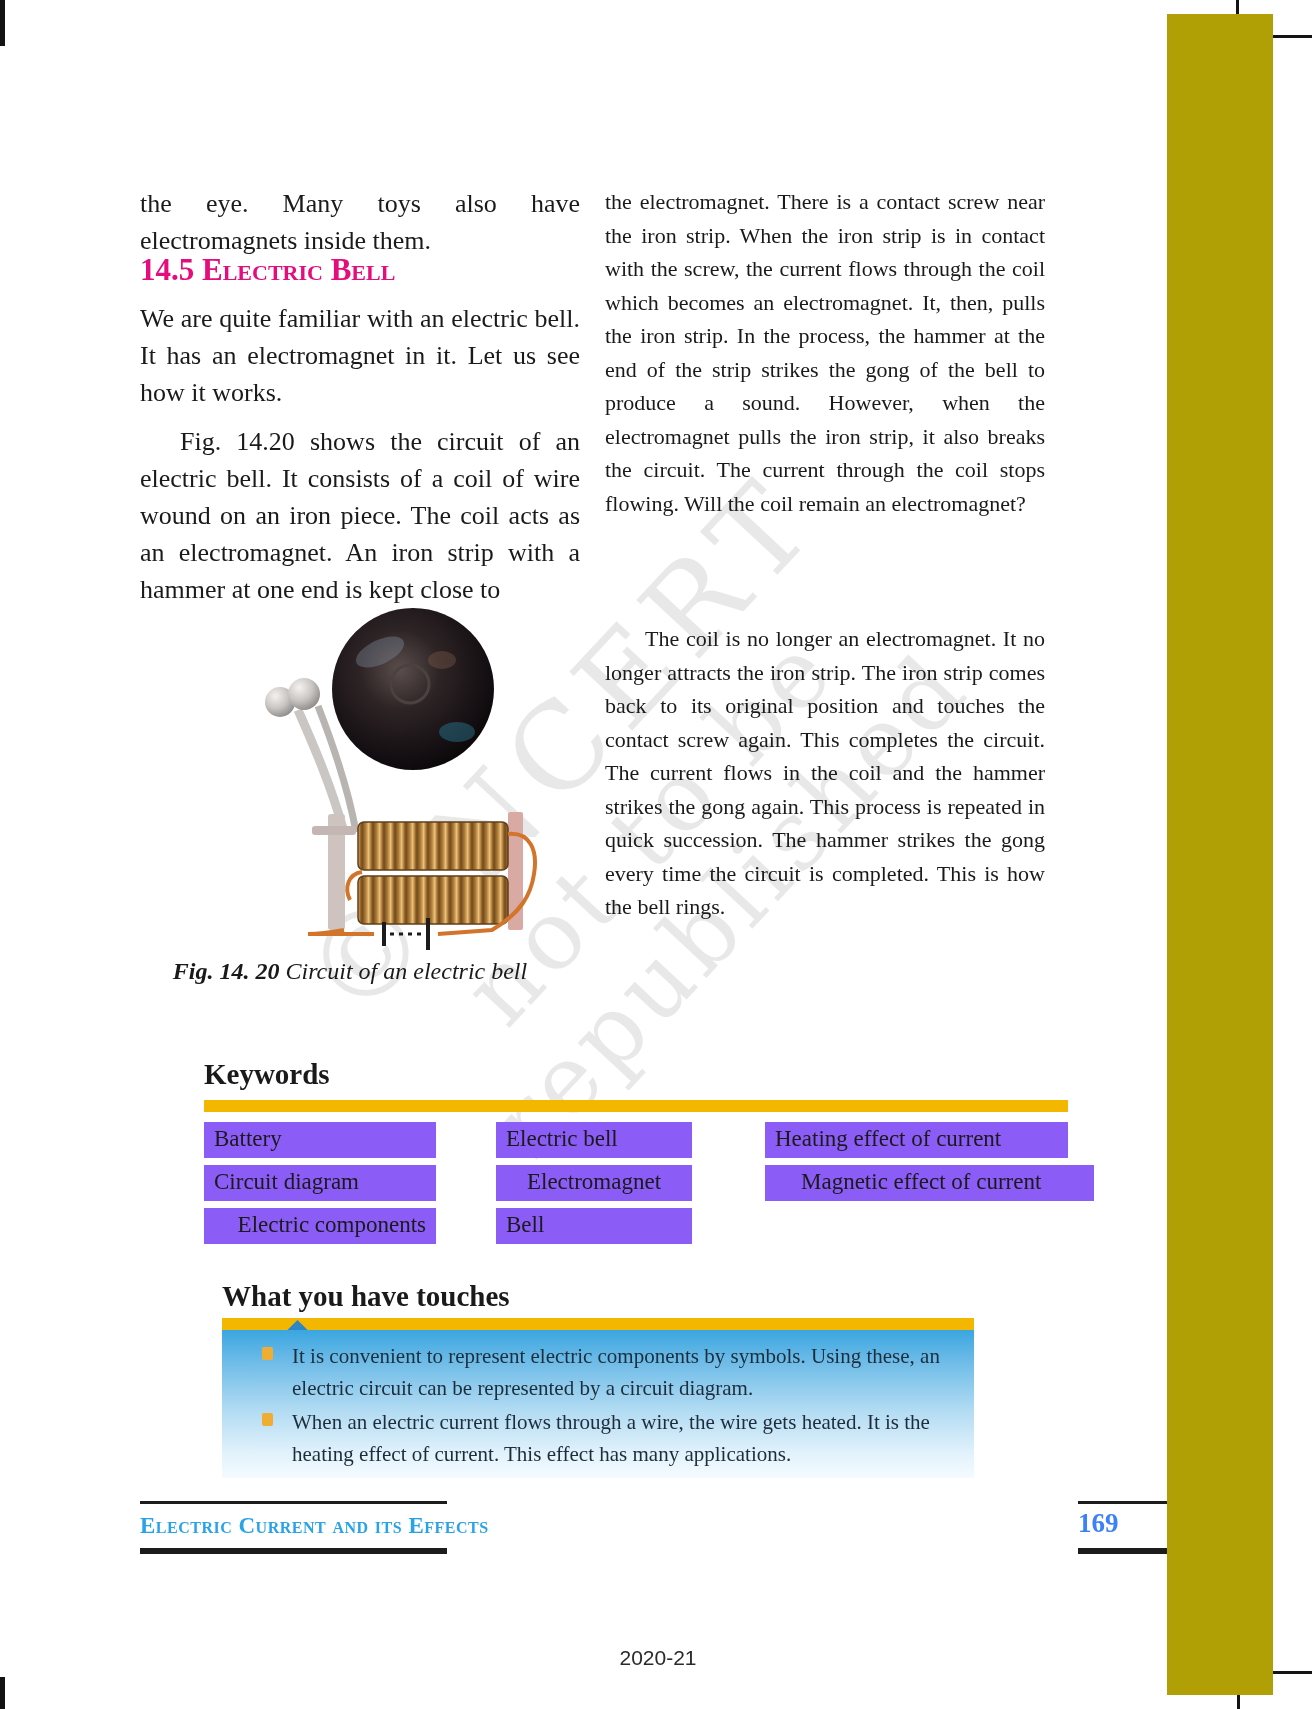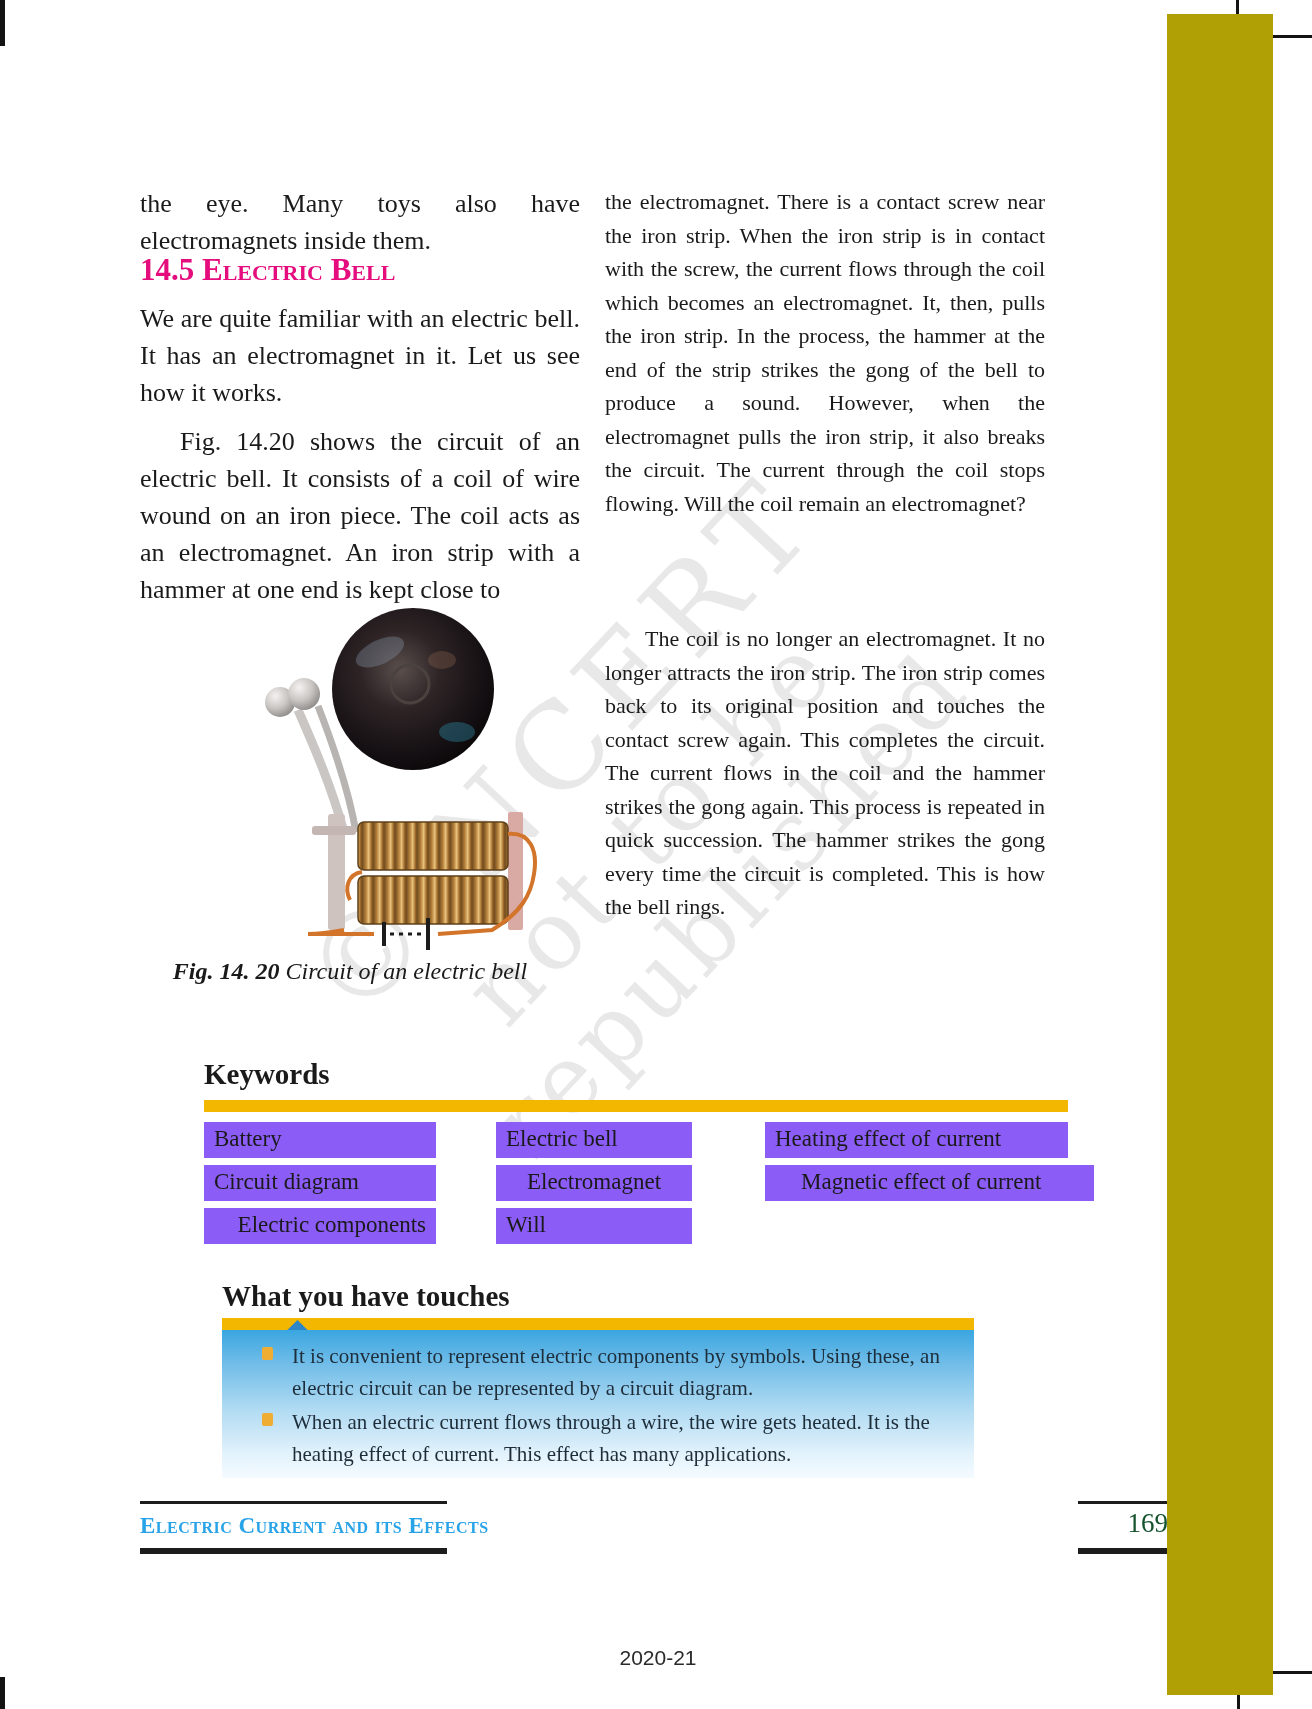--- a/index.html
+++ b/index.html
@@ -49,21 +49,21 @@
   .diamond{left:290px;top:1323px;width:15px;height:15px;background:#2e86c6;transform:rotate(45deg);}
   .bullet-row{position:absolute;left:40px;width:700px;}
   .bullet-sq{position:absolute;left:0;top:7px;width:11px;height:13px;background:#f0ad33;border-radius:2px;}
   .bullet-text{margin-left:30px;font-size:21px;line-height:32px;color:#1e2d3a;text-align:left;}
 
   
   .rule-thin{background:#1c1c1c;height:3px;}
   .rule-thick{background:#1c1c1c;height:6px;}
   .footer-title{left:140px;top:1513px;font-size:23px;font-weight:bold;color:#29a3e8;
                 font-variant:small-caps;letter-spacing:.5px;}
-  .page-number{left:1078px;top:1508px;width:90px;text-align:right;font-size:27px;font-weight:normal;color:#14532d;}
+  .page-number{left:1078px;top:1508px;width:90px;text-align:left;font-size:27px;font-weight:bold;color:#3b82f6;}
   .year{left:528px;top:1646px;width:260px;text-align:center;font-size:21px;
         font-family:"Liberation Sans",sans-serif;color:#2a2a2a;}
 </style>
 </head>
 <body>
 
 <div class="page">
 
   <div class="abs mark" style="left:0;top:0;width:5px;height:46px;"></div>
   <div class="abs mark" style="left:0;top:1677px;width:5px;height:32px;"></div>
@@ -151,21 +151,21 @@
   <div class="abs gold-bar z2" style="left:204px;top:1100px;width:864px;"></div>
   <div class="abs z2" style="left:204px;top:1122px;width:864px;height:130px;">
     <div class="kw-col" style="left:0;">
       <div class="kw-box" style="width:212px;">Battery</div>
       <div class="kw-box" style="width:212px;">Circuit diagram</div>
       <div class="kw-box" style="width:212px;text-align:right;">Electric components</div>
     </div>
     <div class="kw-col" style="left:292px;">
       <div class="kw-box" style="width:176px;">Electric bell</div>
       <div class="kw-box" style="width:176px;text-align:center;">Electromagnet</div>
-      <div class="kw-box" style="width:176px;">Will</div>
+      <div class="kw-box" style="width:176px;">Bell</div>
     </div>
     <div class="kw-col" style="left:561px;">
       <div class="kw-box" style="width:283px;">Heating effect of current</div>
       <div class="kw-box" style="width:283px;padding-left:36px;">Magnetic effect of current</div>
     </div>
   </div>
 
   <div class="abs learnt-heading z2">What you have touches</div>
   <div class="abs gold-bar z2" style="left:222px;top:1318px;width:752px;"></div>
   <div class="abs diamond z2"></div>

